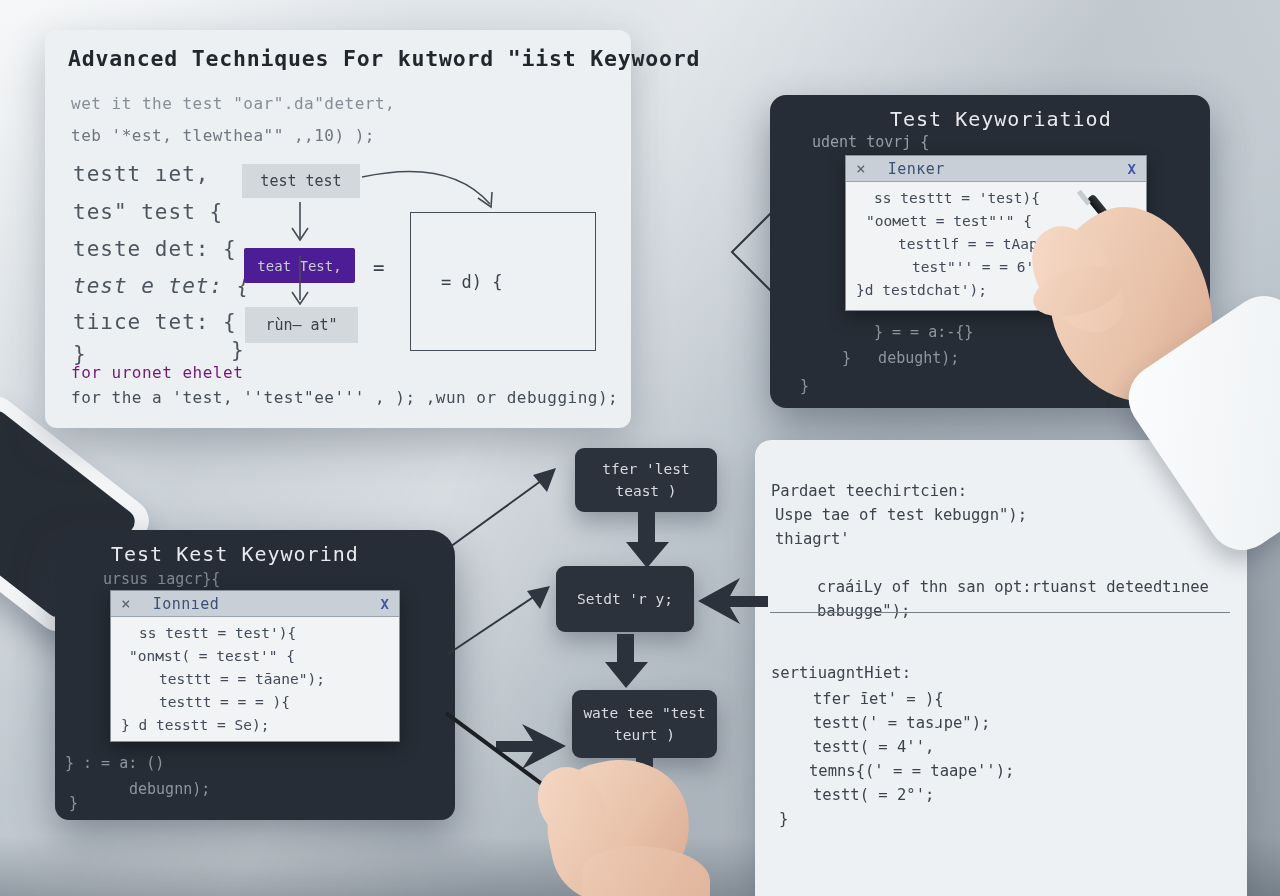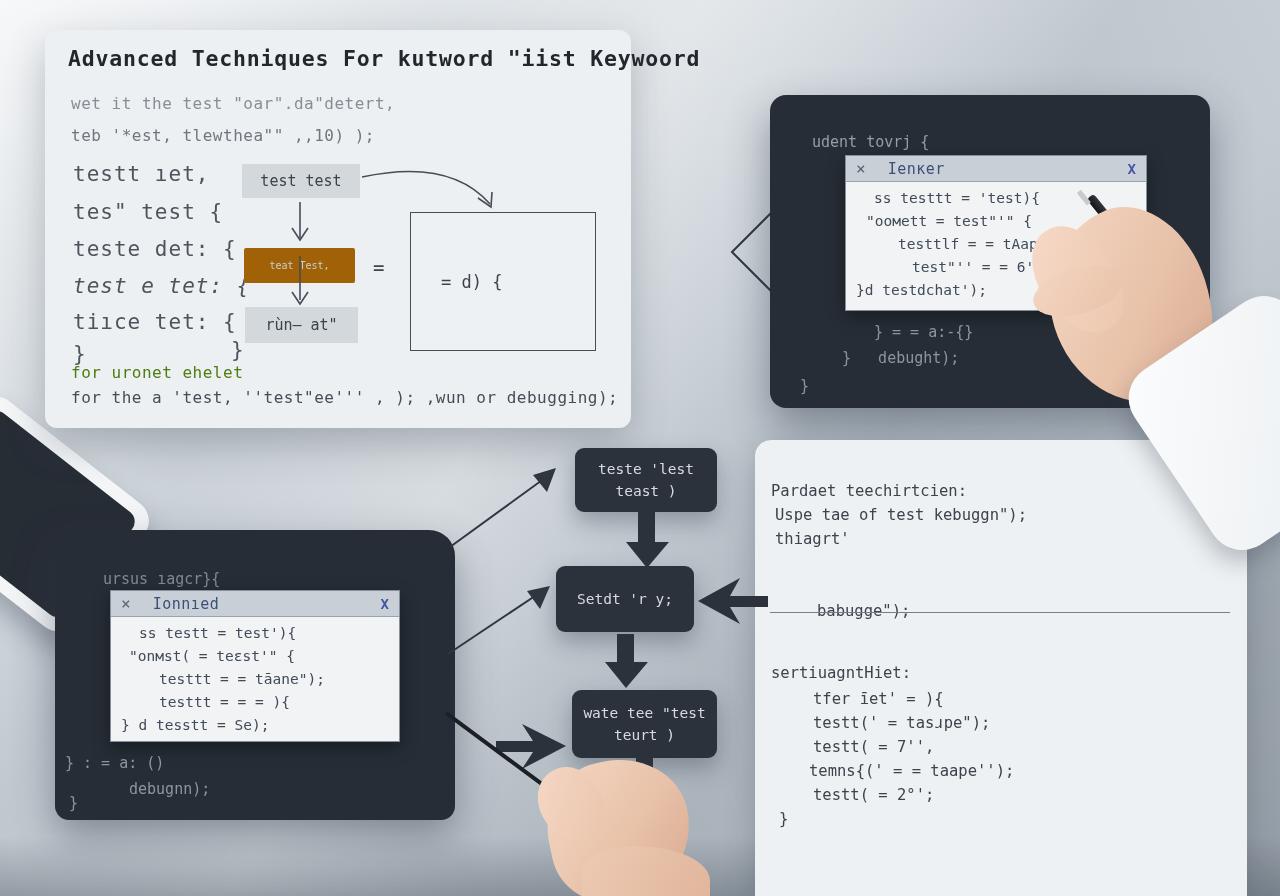--- a/index.html
+++ b/index.html
@@ -24,21 +24,21 @@
   
   .light-card { background:#edf0f2; border-radius:12px; box-shadow:0 16px 38px rgba(55,65,80,.30); }
   #left-card { left:45px; top:30px; width:586px; height:398px; z-index:2; }
   #left-card .card-title { position:absolute; left:23px; top:16px; font-size:21.5px; letter-spacing:.8px;
     color:#22272e; font-family:"DejaVu Sans Mono", monospace; font-weight:bold; white-space:pre; }
   .sub-line { position:absolute; font-size:16px; color:#868d96; white-space:pre; letter-spacing:.5px; }
   .code-col-line { position:absolute; left:28px; font-size:21px; color:#4c545e; white-space:pre; letter-spacing:1px; }
 
   .flow-box-light { position:absolute; background:#d3d8dc; color:#3a424c; font-size:15px;
     display:flex; align-items:center; justify-content:center; white-space:pre; }
-  .flow-box-dark-sm { position:absolute; background:#a16207; color:#c9ced4; font-size:10px;
+  .flow-box-dark-sm { position:absolute; background:#4c1d95; color:#c9ced4; font-size:14px;
     display:flex; align-items:center; justify-content:center; white-space:pre; border-radius:2px; }
   #square-box { position:absolute; left:365px; top:182px; width:186px; height:139px;
     border:1.6px solid #454d57; background:rgba(238,241,243,.6); display:flex; align-items:center; }
   #square-box span { padding-left:30px; font-size:17px; color:#3d444e; white-space:pre; }
   .eq-sign { position:absolute; font-size:19px; color:#3d444e; }
 
   
   .dark-panel { background:#262d36; border-radius:16px; box-shadow:0 18px 42px rgba(45,55,70,.45); }
   #tr-panel { left:770px; top:95px; width:440px; height:313px; z-index:2; }
   #bl-panel { left:55px; top:530px; width:400px; height:290px; z-index:2; border-radius:14px 26px 14px 14px; }
@@ -136,25 +136,26 @@
     <div class="flow-box-light" style="left:197px; top:134px; width:118px; height:34px;">test test</div>
     <div class="flow-box-dark-sm" style="left:199px; top:218px; width:111px; height:35px;">teat Test,</div>
     <div class="eq-sign" style="left:328px; top:226px;">=</div>
     <div class="flow-box-light" style="left:200px; top:277px; width:113px; height:36px;">rùn— at"</div>
     <div class="code-col-line" style="left:186px; top:308px;">}</div>
 
     <div id="square-box">
       <span>= d) {</span>
     </div>
 
-    <div class="sub-line" style="left:26px; top:333px; color:#4d7c0f;">for uronet ehelet</div>
+    <div class="sub-line" style="left:26px; top:333px; color:#701a75;">for uronet ehelet</div>
     <div class="sub-line" style="left:26px; top:358px; color:#454d57;">for the a 'test, ''test"ee''' , ); ,wun or debugging);</div>
   </div>
 
   <div id="tr-panel" class="abs dark-panel">
+    <div class="panel-title" style="left:120px; top:12px;">Test Keyworiatiod</div>
     <div class="panel-pre" style="left:42px; top:38px;">udent tovrj {</div>
 
     <div class="popup" style="left:75px; top:60px; width:302px; height:156px;">
       <div class="popup-bar">
         <span class="popup-close">×</span>
         <span class="popup-title">Ienкer</span>
         <span class="popup-pin">X</span>
       </div>
       <div class="popup-body">
         <div class="popup-line" style="padding-left:28px;">ss testtt = 'test){</div>
@@ -164,20 +165,21 @@
         <div class="popup-line" style="padding-left:10px;">}d testdchat');</div>
       </div>
     </div>
 
     <div class="panel-post" style="left:104px; top:228px;">} = = a:-{}</div>
     <div class="panel-post" style="left:72px; top:254px;">}   debught);</div>
     <div class="panel-post" style="left:30px; top:282px;">}</div>
   </div>
 
   <div id="bl-panel" class="abs dark-panel">
+    <div class="panel-title" style="left:56px; top:12px;">Test Kest Keyworind</div>
     <div class="panel-pre" style="left:48px; top:40px; color:#818992;">ursus ıagcr}{</div>
 
     <div class="popup" style="left:55px; top:60px; width:290px; height:152px;">
       <div class="popup-bar">
         <span class="popup-close">×</span>
         <span class="popup-title">Ionnıed</span>
         <span class="popup-pin">X</span>
       </div>
       <div class="popup-body">
         <div class="popup-line" style="padding-left:28px;">ss testt = test'){</div>
@@ -187,41 +189,42 @@
         <div class="popup-line" style="padding-left:10px;">} d tesstt = Se);</div>
       </div>
     </div>
 
     <div class="panel-post" style="left:10px; top:224px;">} : = a: ()</div>
     <div class="panel-post" style="left:74px; top:250px;">debugnn);</div>
     <div class="panel-post" style="left:14px; top:264px;">}</div>
   </div>
 
   <div class="mid-box" style="left:575px; top:448px; width:142px; height:64px;">
-    <span>teste 'lest</span>
+    <span>tfer 'lest</span>
     <span>teast )</span>
   </div>
   <div class="mid-box" style="left:556px; top:566px; width:138px; height:66px;">
     <span>Setdt 'r y;</span>
   </div>
   <div class="mid-box" style="left:572px; top:690px; width:145px; height:68px;">
     <span>wate tee "test</span>
     <span>teurt )</span>
   </div>
 
   <div id="right-panel" class="abs">
     <div class="rp-line" style="left:16px; top:18px;">Pardaet teechirtcien:</div>
     <div class="rp-line" style="left:20px; top:42px;">Uspe tae of test kebuggn");</div>
     <div class="rp-line" style="left:20px; top:66px;">thiagrt'</div>
+    <div class="rp-line" style="left:62px; top:114px;">craáiLy of thn san opt:rtuanst deteedtınee</div>
     <div class="rp-line" style="left:62px; top:138px;">babugge");</div>
     <div id="rp-divider"></div>
     <div class="rp-line" style="left:16px; top:200px;">sertiuagntHiet:</div>
     <div class="rp-line" style="left:58px; top:226px;">tfer īet' = ){</div>
     <div class="rp-line" style="left:58px; top:250px;">testt(' = tasɹpe");</div>
-    <div class="rp-line" style="left:58px; top:274px;">testt( = 7'',</div>
+    <div class="rp-line" style="left:58px; top:274px;">testt( = 4'',</div>
     <div class="rp-line" style="left:54px; top:298px;">temns{(' = = taape'');</div>
     <div class="rp-line" style="left:58px; top:322px;">testt( = 2°';</div>
     <div class="rp-line" style="left:24px; top:346px;">}</div>
   </div>
 
   <svg id="arrow-layer">
 
     <line x1="300" y1="202" x2="300" y2="238" stroke="#454d57" stroke-width="1.6"></line>
     <polyline points="292,228 300,240 308,228" fill="none" stroke="#454d57" stroke-width="1.6"></polyline>
     <line x1="300" y1="256" x2="300" y2="300" stroke="#454d57" stroke-width="1.6"></line>

